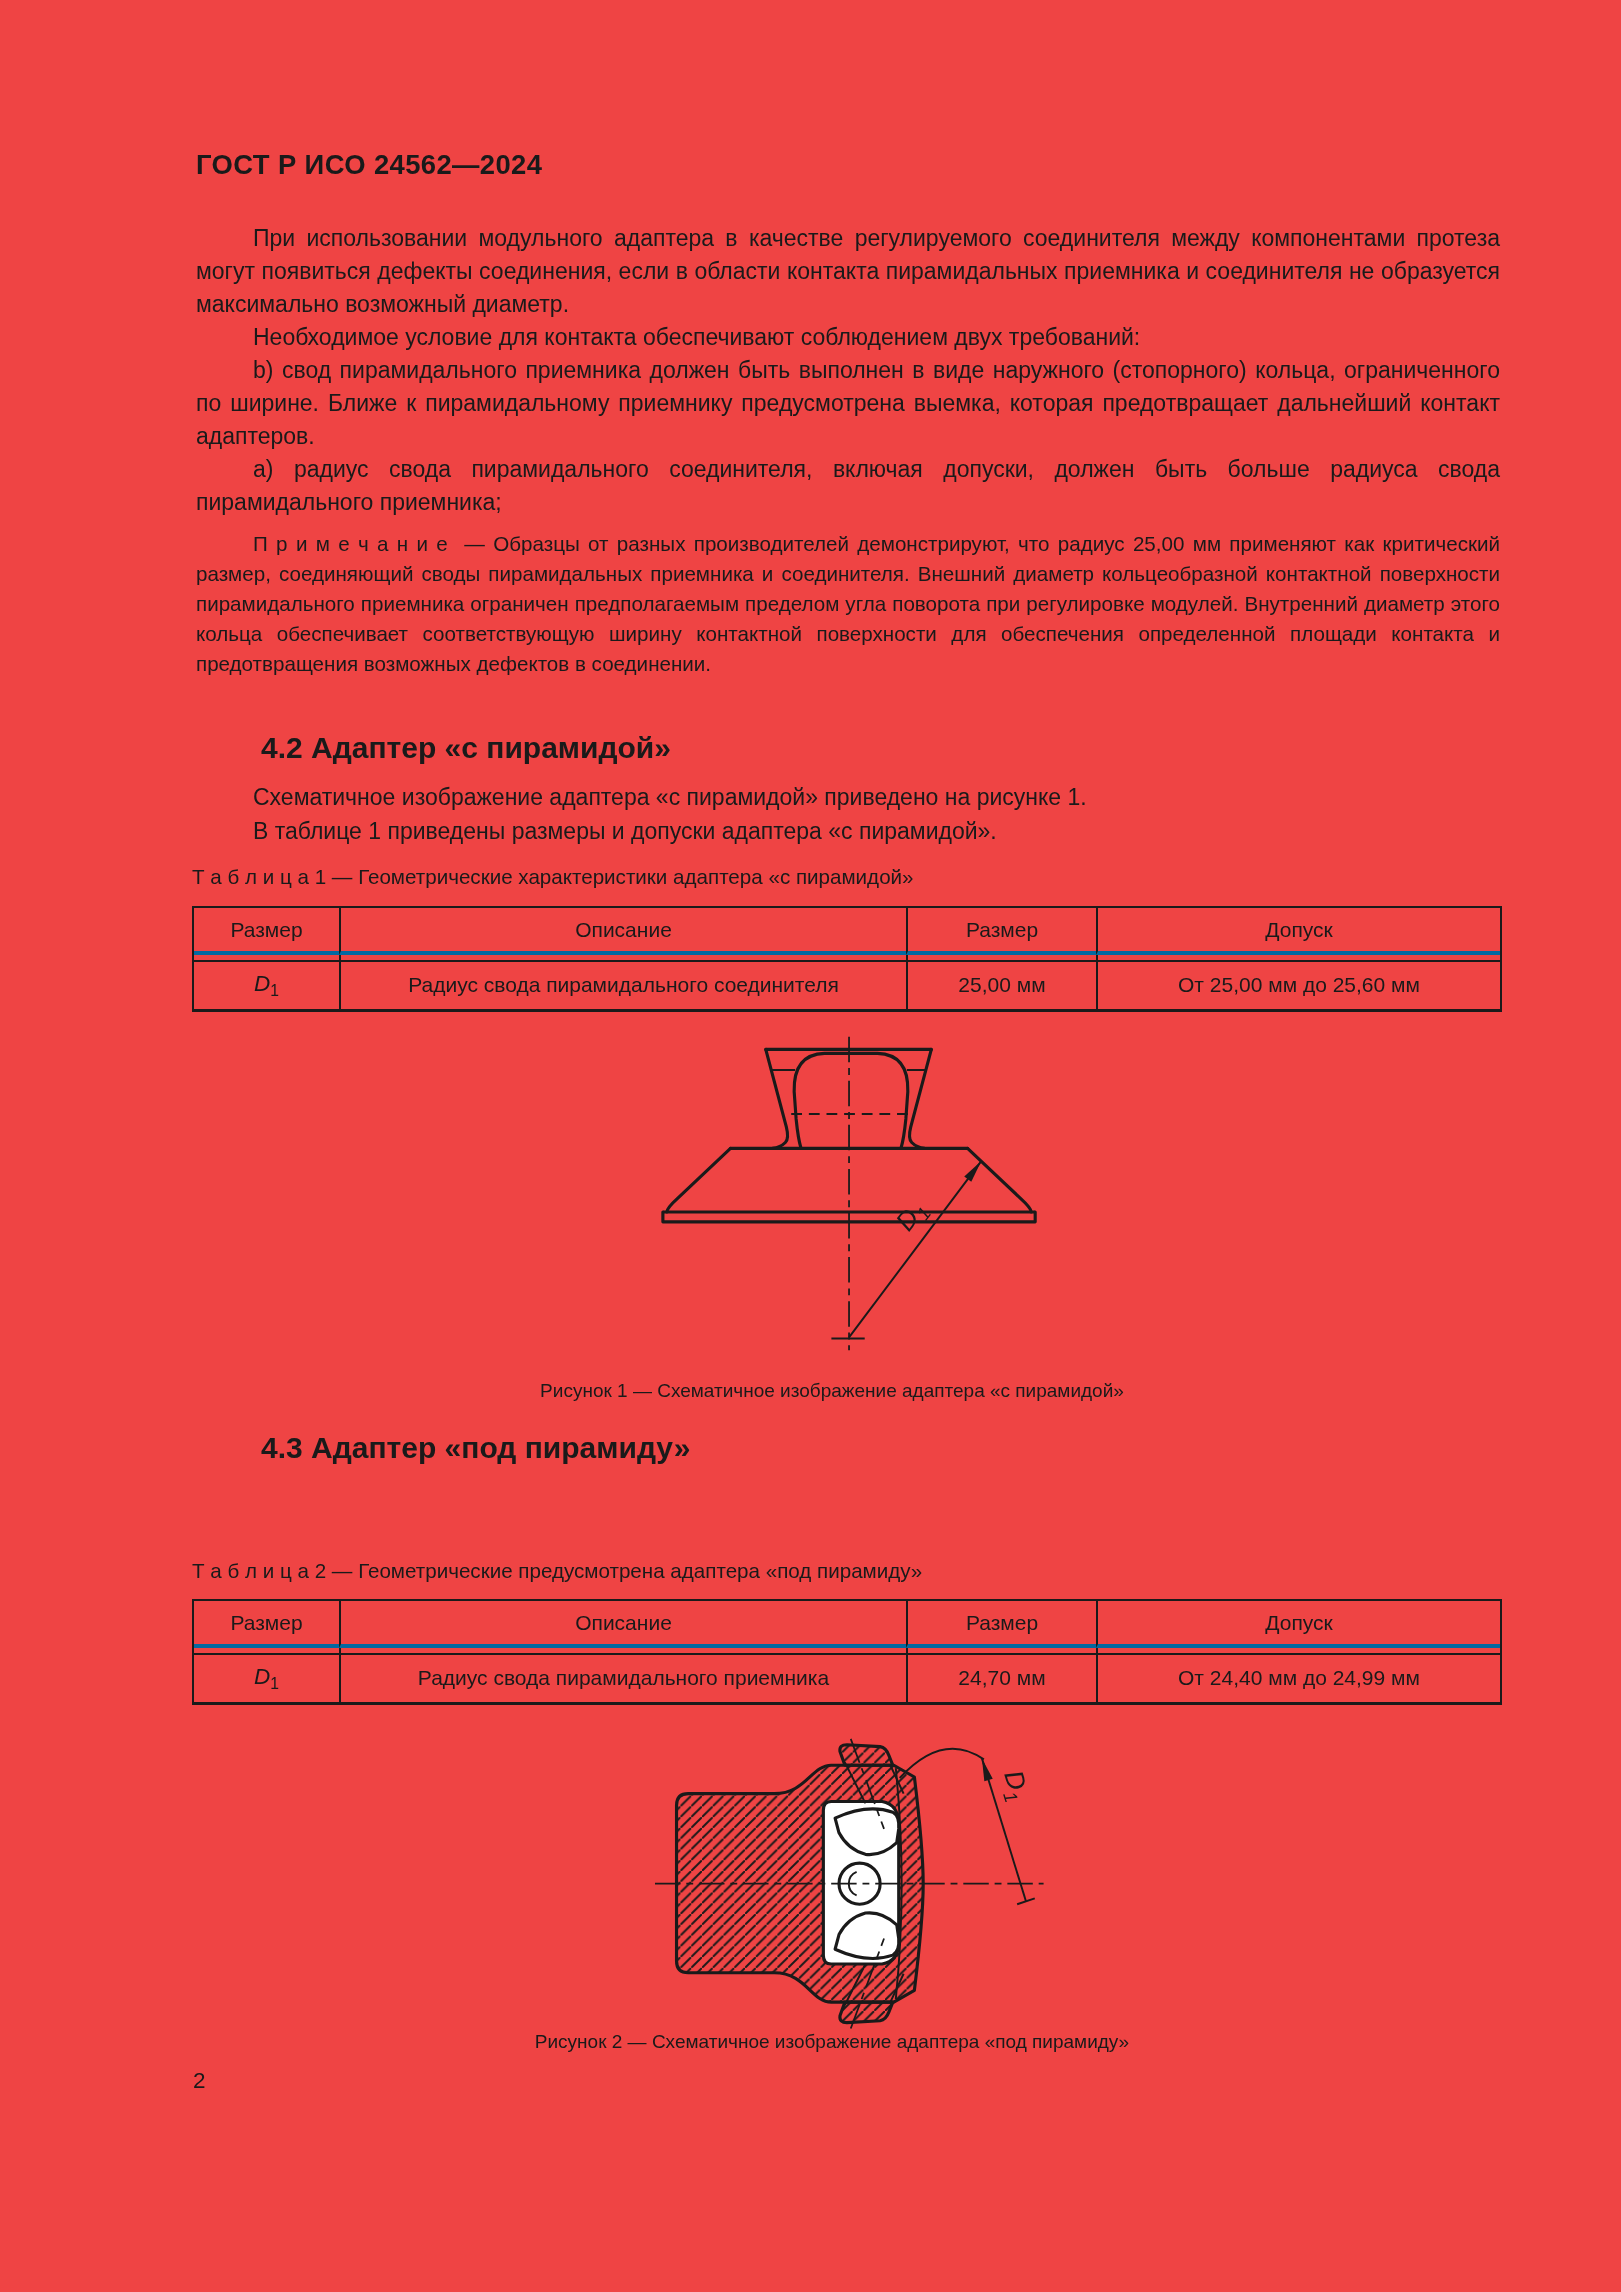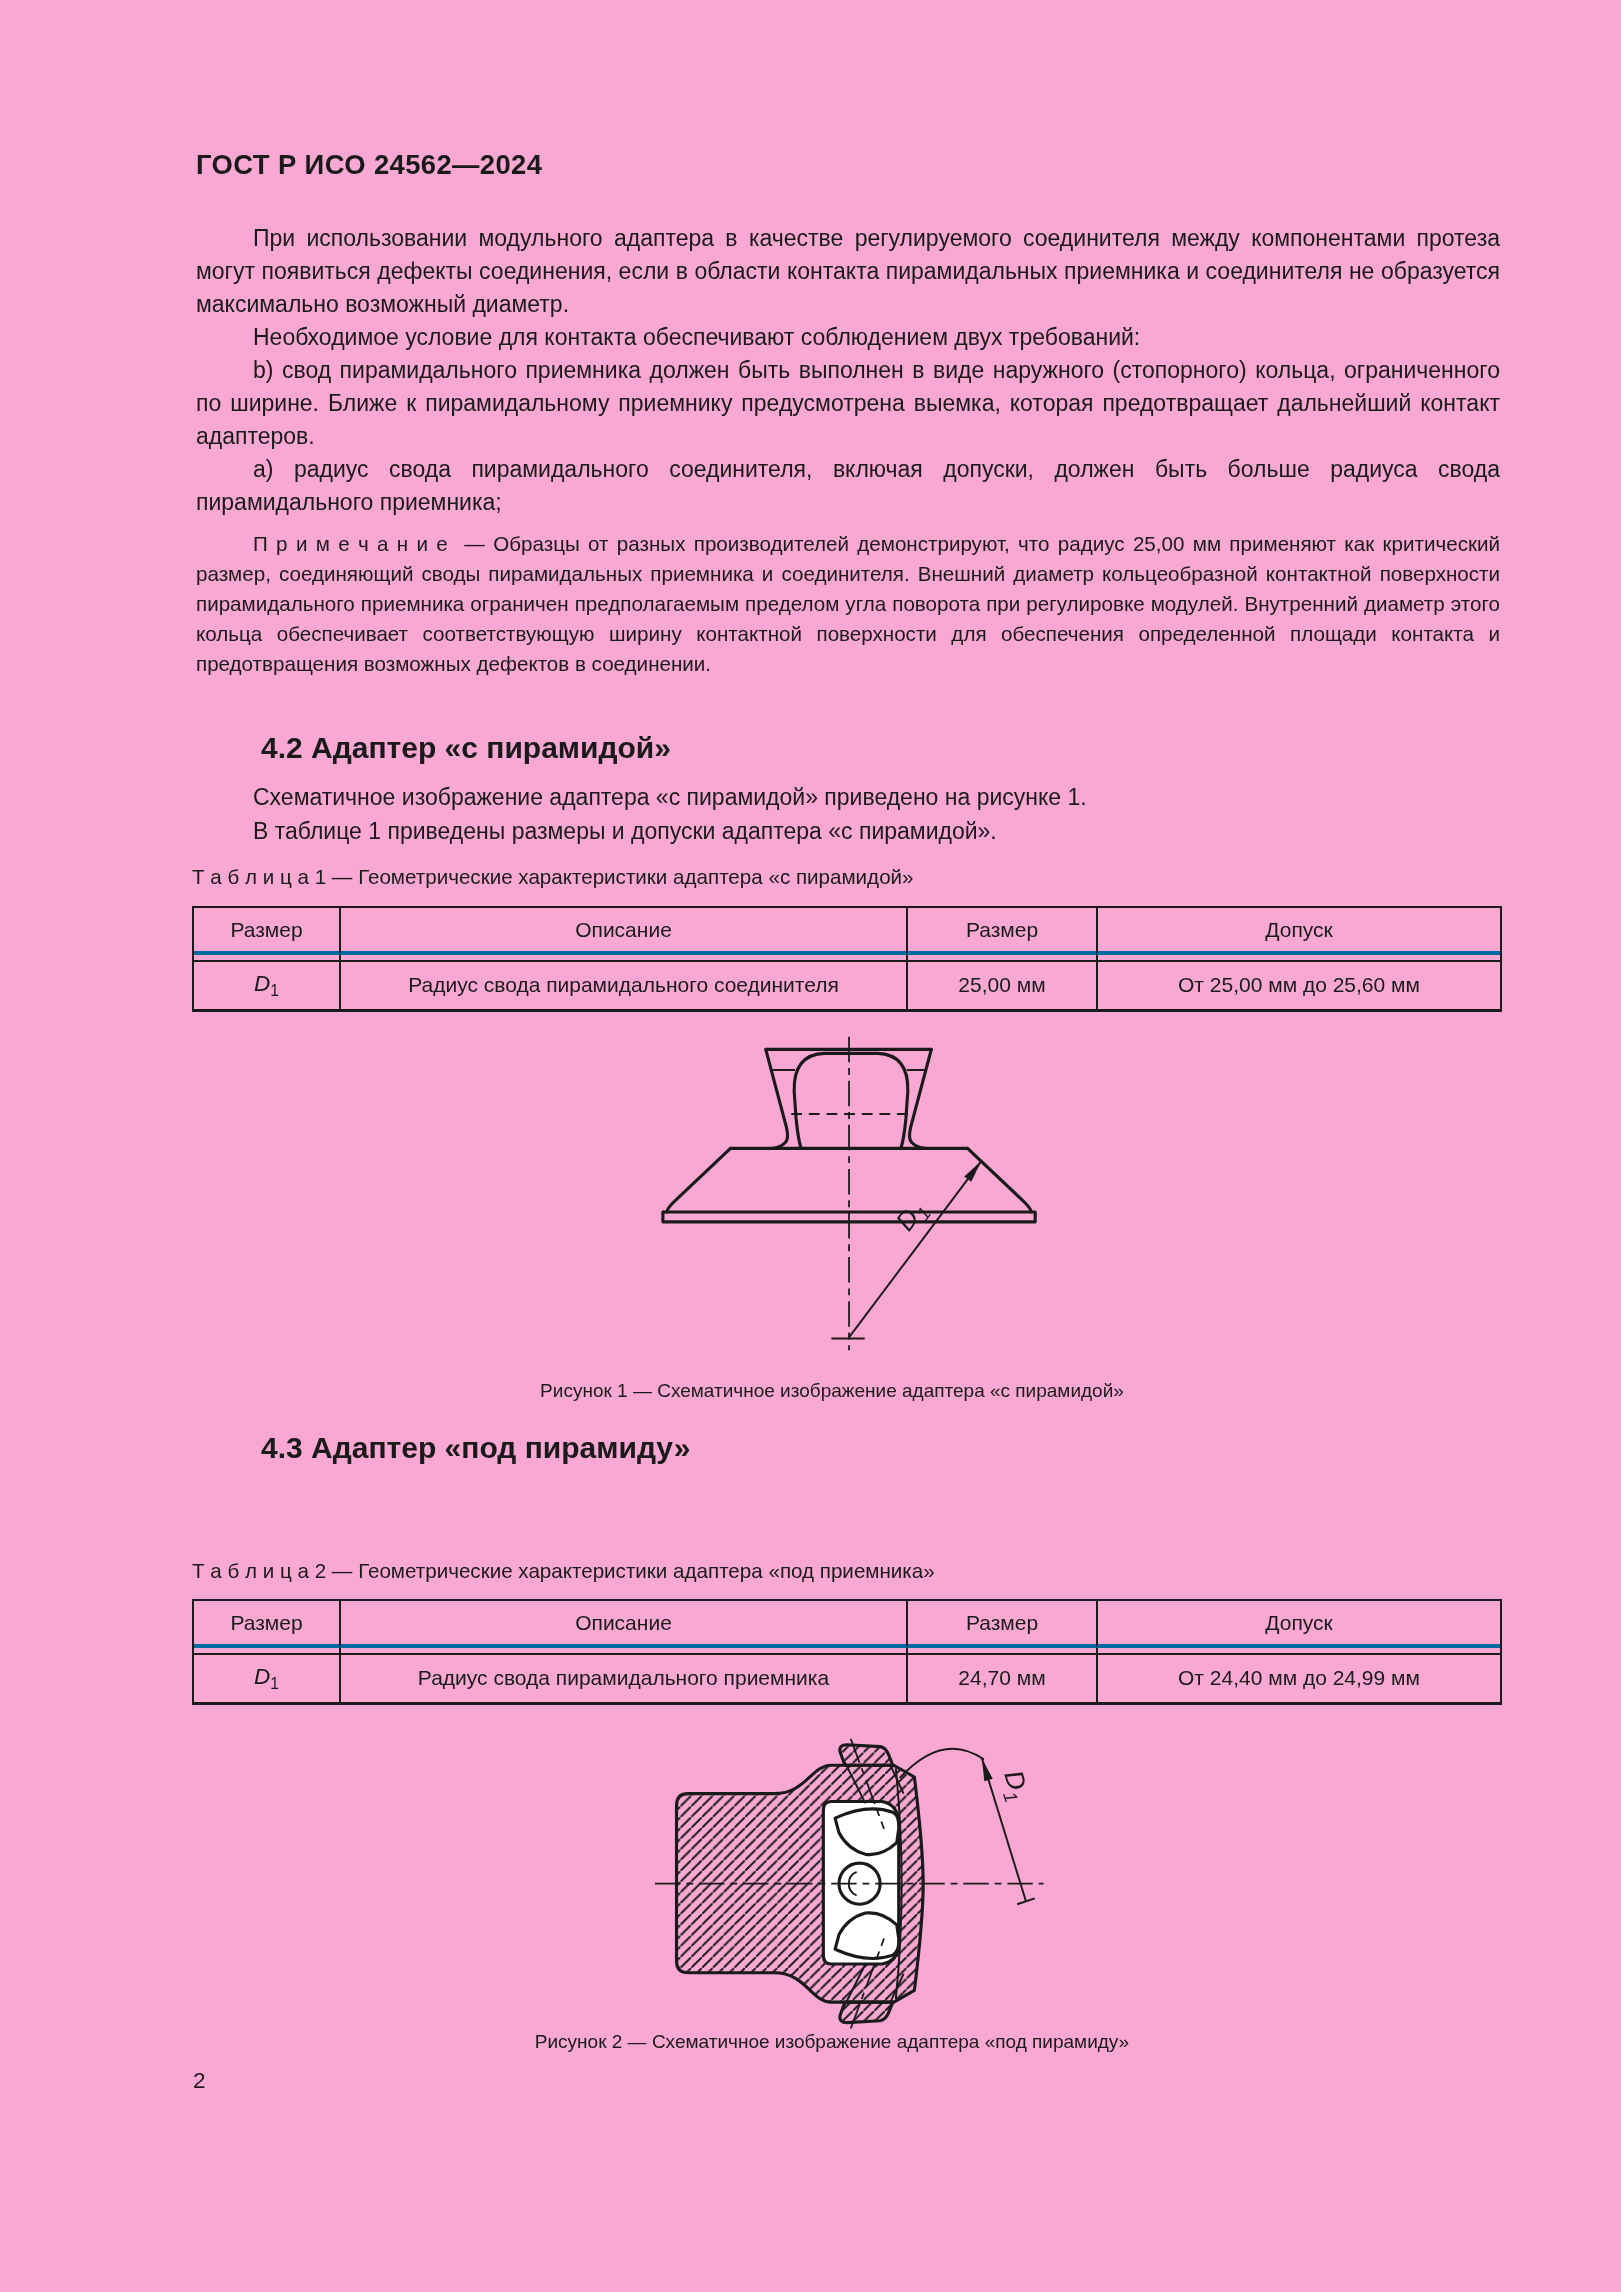--- a/index.html
+++ b/index.html
@@ -1,19 +1,19 @@
 <!DOCTYPE html>
 <html><head>
 <meta charset="utf-8">
 <style>
   html,body{margin:0;padding:0;background:#e8e8e8;}
   .page{
     position:relative;
     width:1621px;height:2293px;
-    background:#f9a8d4;
+    background:#ef4444;
     font-family:"Liberation Sans", sans-serif;
     color:#1a1a1a;
     overflow:hidden;
   }
   .doc-header{
     position:absolute;left:196px;top:149px;
     font-size:27.4px;font-weight:bold;letter-spacing:0.4px;
   }
   .intro{
     position:absolute;left:196px;top:222px;width:1304px;
@@ -158,21 +158,21 @@
     <polygon class="arrow" points="0,0 -23,4.5 -23,-4.5" transform="translate(393,143) rotate(-53.1)"></polygon>
     <path class="thin" d="M240,324 L274,324"></path>
     <text class="dimlabel" x="328" y="204" text-anchor="middle" transform="rotate(-53 328 204)"><tspan>D</tspan><tspan dy="7" font-size="19">1</tspan></text>
   </svg>
 
   <div class="figure-caption fc-1">Рисунок 1 — Схематичное изображение адаптера «с пирамидой»</div>
 
   <div class="section-heading h-43">4.3  Адаптер «под пирамиду»</div>
 
 
-  <div class="table-caption tc-2"><span>Т а б л и ц а   2</span> <span>— Геометрические характеристики адаптера «под приемника»</span></div>
+  <div class="table-caption tc-2"><span>Т а б л и ц а   2</span> <span>— Геометрические предусмотрена адаптера «под пирамиду»</span></div>
 
   <table class="gost-table t-2">
     <colgroup>
         <col style="width:145px">
         <col style="width:567px">
         <col style="width:190px">
         <col style="width:404px">
       </colgroup>
     <thead>
       <tr>

